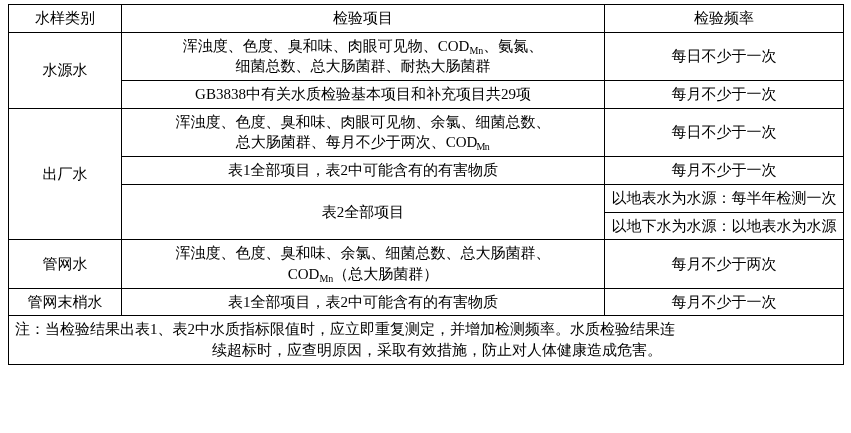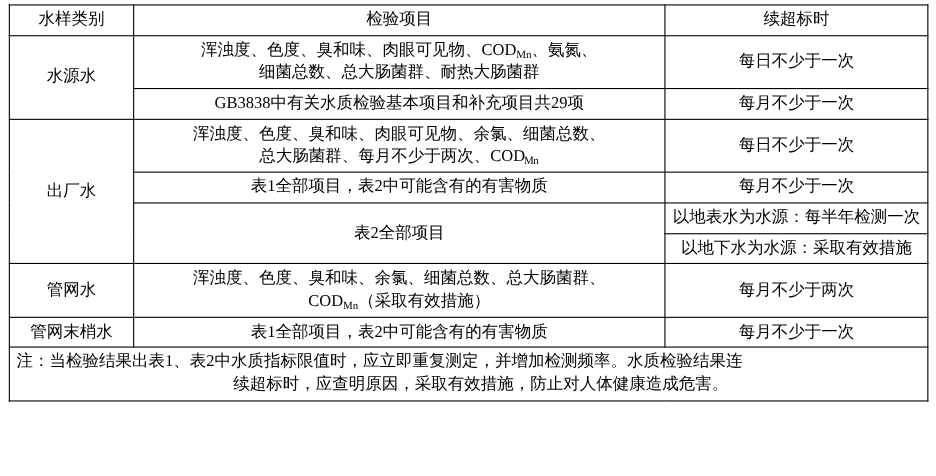--- a/index.html
+++ b/index.html
@@ -94,21 +94,21 @@
   <table class="quality-table">
     <colgroup>
       <col class="c1">
       <col class="c2">
       <col class="c3">
     </colgroup>
     <tbody>
       <tr>
         <td class="hdr">水样类别</td>
         <td class="hdr">检验项目</td>
-        <td class="hdr">续超标时</td>
+        <td class="hdr">检验频率</td>
       </tr>
 
       <tr>
         <td class="cat" rowspan="2">水源水</td>
         <td class="lft two-line">
           <span>浑浊度、色度、臭和味、肉眼可见物、COD</span><sub>Mn</sub><span>、氨氮、</span><br>
           <span>细菌总数、总大肠菌群、耐热大肠菌群</span>
         </td>
         <td class="ctr">每日不少于一次</td>
       </tr>
@@ -127,28 +127,28 @@
       </tr>
       <tr>
         <td class="lft">表1全部项目，表2中可能含有的有害物质</td>
         <td class="ctr">每月不少于一次</td>
       </tr>
       <tr>
         <td class="lft" rowspan="2">表2全部项目</td>
         <td class="ctr">以地表水为水源：每半年检测一次</td>
       </tr>
       <tr>
-        <td class="ctr">以地下水为水源：采取有效措施</td>
+        <td class="ctr">以地下水为水源：以地表水为水源</td>
       </tr>
 
       <tr>
         <td class="cat">管网水</td>
         <td class="lft two-line">
           <span>浑浊度、色度、臭和味、余氯、细菌总数、总大肠菌群、</span><br>
-          <span>COD</span><sub>Mn</sub><span>（采取有效措施）</span>
+          <span>COD</span><sub>Mn</sub><span>（总大肠菌群）</span>
         </td>
         <td class="ctr">每月不少于两次</td>
       </tr>
 
       <tr>
         <td class="cat">管网末梢水</td>
         <td class="lft">表1全部项目，表2中可能含有的有害物质</td>
         <td class="ctr">每月不少于一次</td>
       </tr>
 

